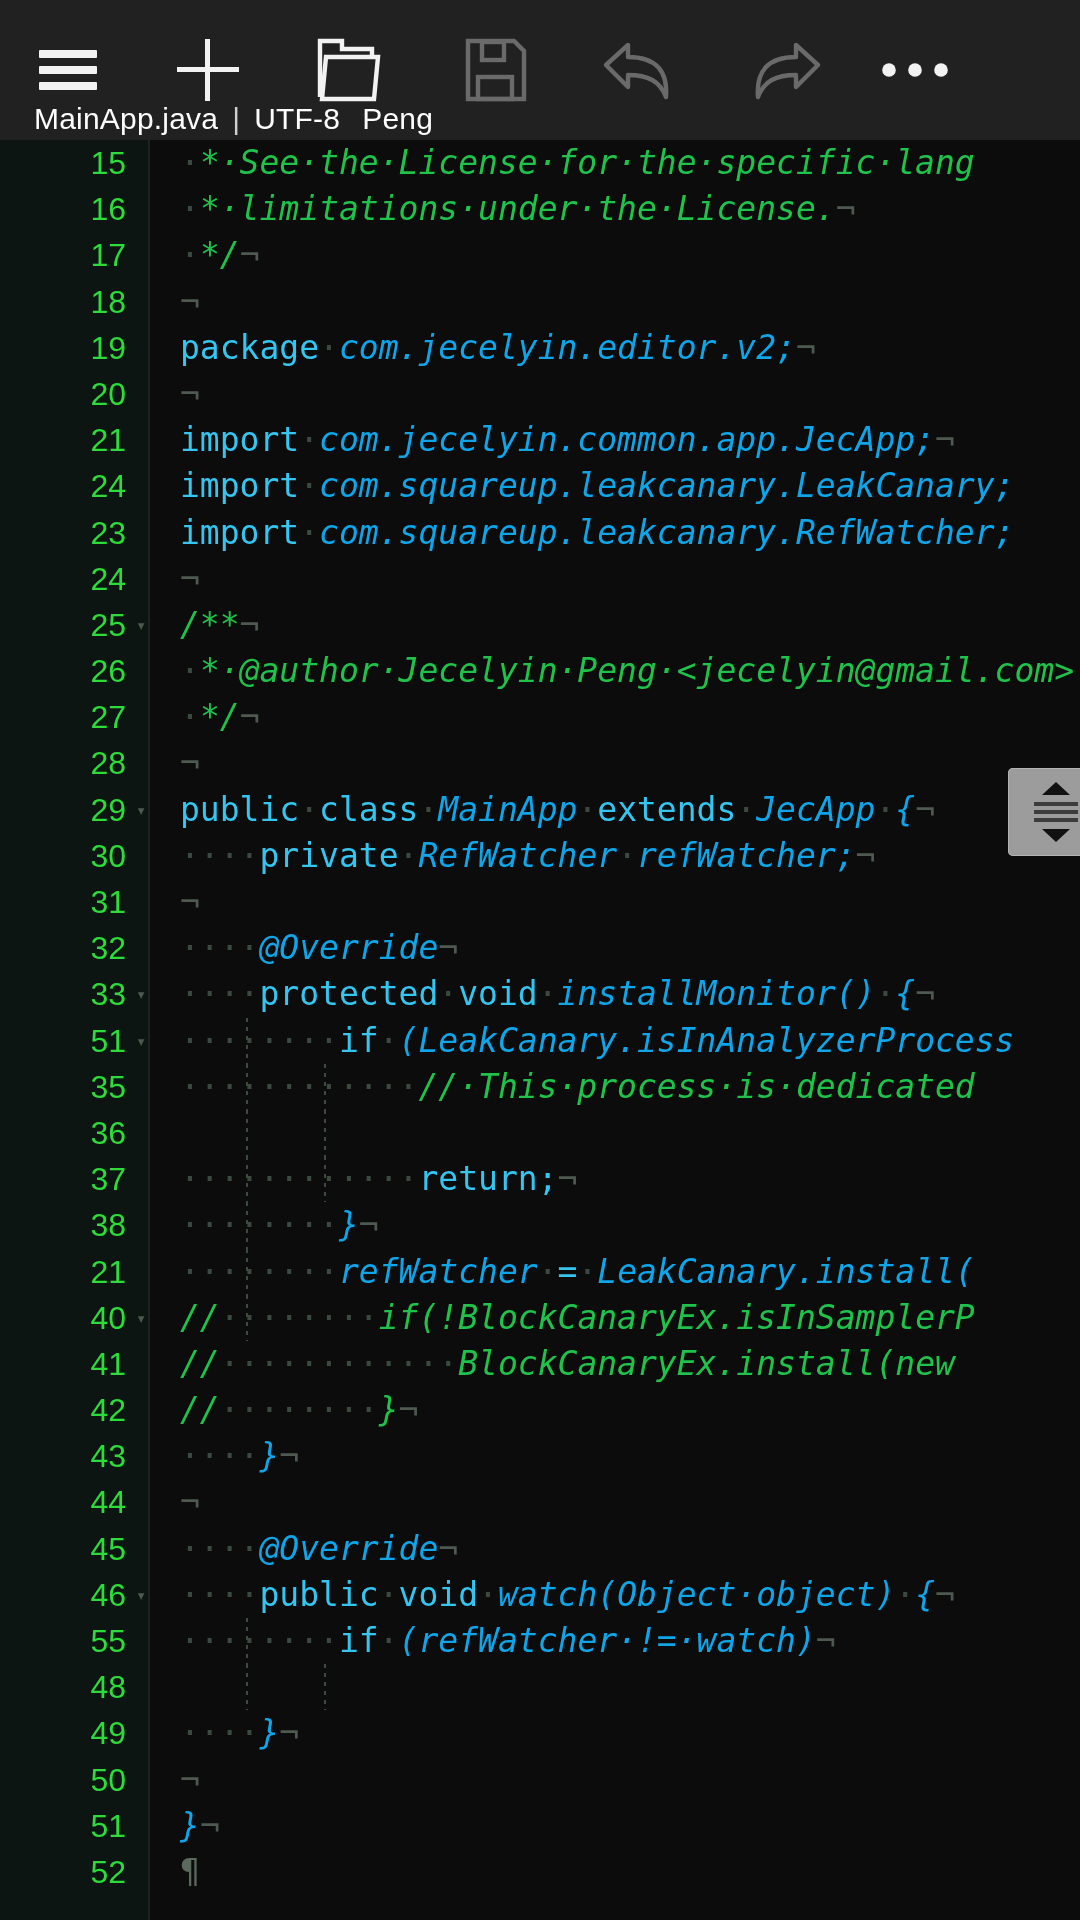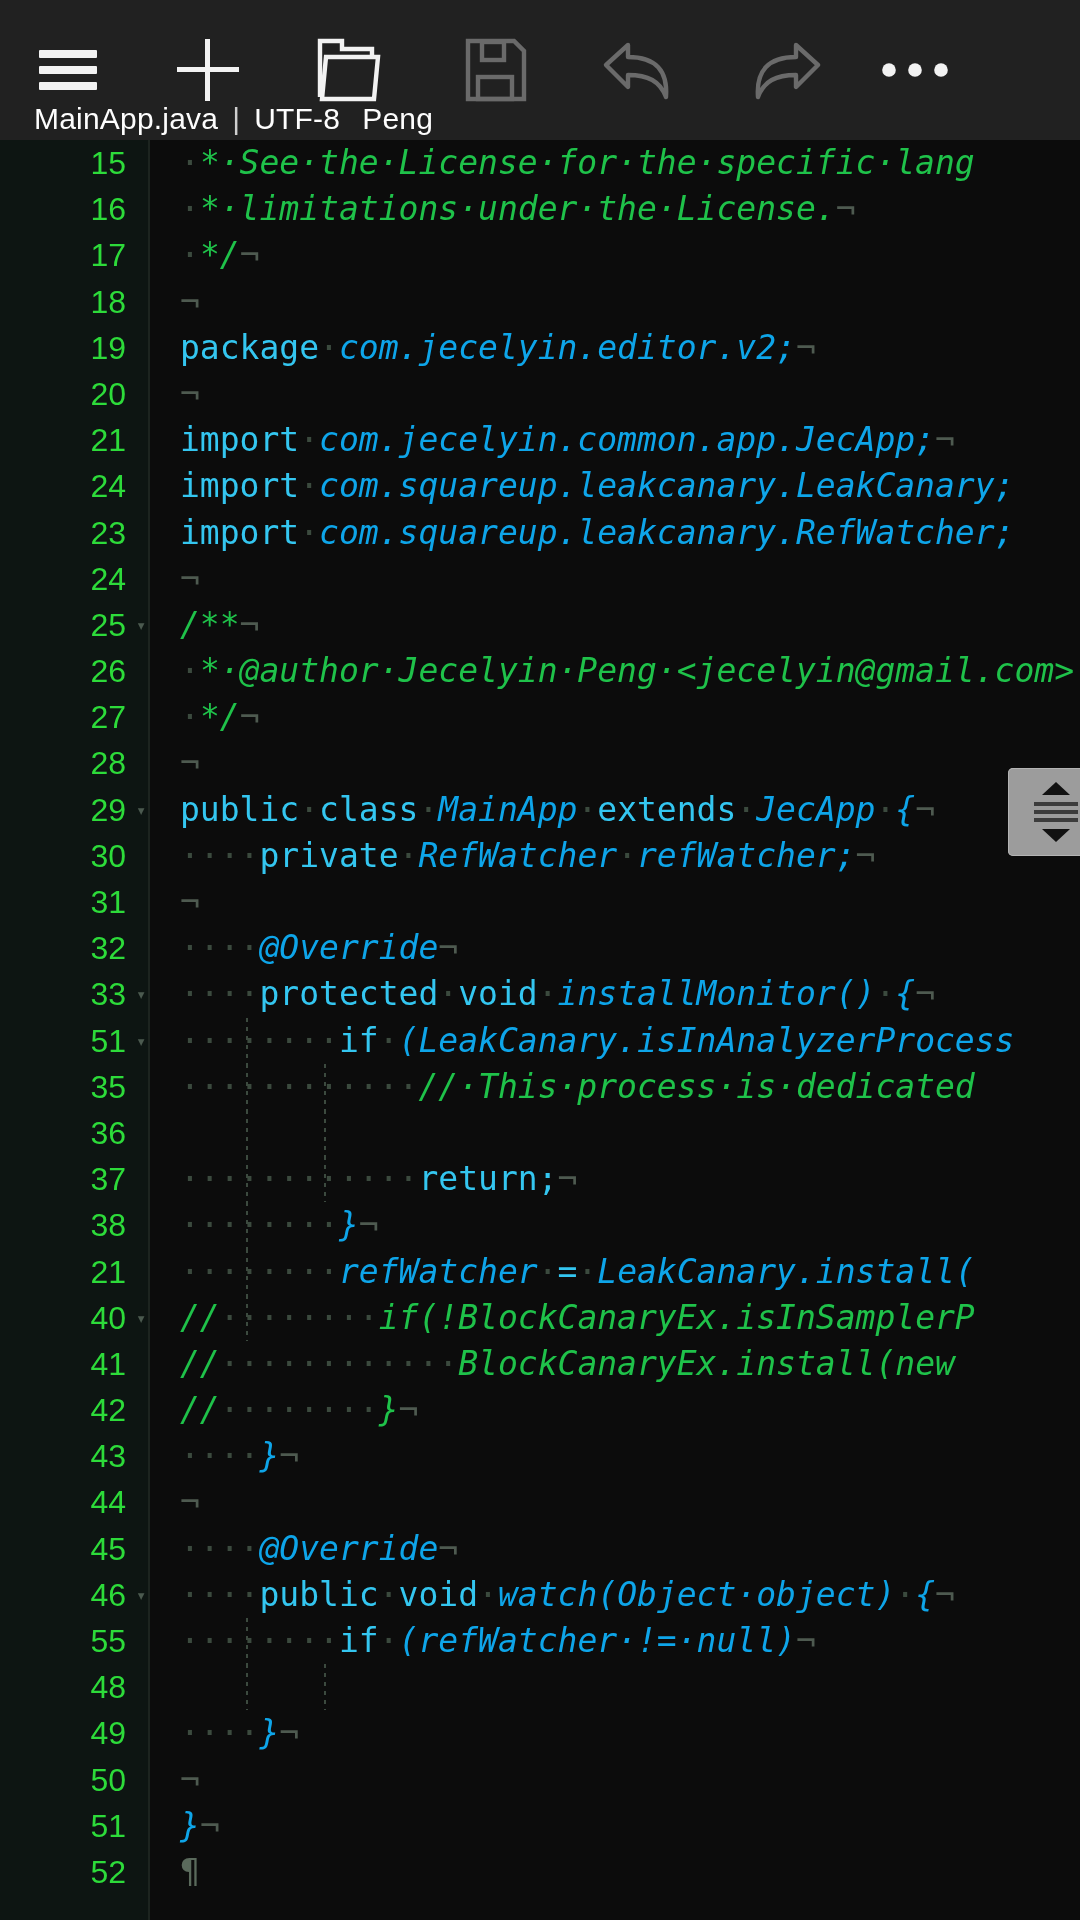--- a/index.html
+++ b/index.html
@@ -230,21 +230,21 @@
         <div class="line"><span class="ln">37</span><span class="fold"></span><span class="code"><span class="dot">············</span><span class="kw">return;</span><span class="eol">¬</span></span><span class="guide" style="left: 238px;"></span><span class="guide" style="left: 316px;"></span></div>
         <div class="line"><span class="ln">38</span><span class="fold"></span><span class="code"><span class="dot">········</span><span class="id">}</span><span class="eol">¬</span></span><span class="guide" style="left: 238px;"></span></div>
         <div class="line"><span class="ln">21</span><span class="fold"></span><span class="code"><span class="dot">········</span><span class="id">refWatcher</span><span class="dot">·</span><span class="op">=</span><span class="dot">·</span><span class="id">LeakCanary.install(</span></span><span class="guide" style="left: 238px;"></span></div>
         <div class="line"><span class="ln">40</span><span class="fold">▾</span><span class="code"><span class="cmt">//</span><span class="dot">········</span><span class="cmt">if(!BlockCanaryEx.isInSamplerP</span></span><span class="guide" style="left: 238px;"></span></div>
         <div class="line"><span class="ln">41</span><span class="fold"></span><span class="code"><span class="cmt">//</span><span class="dot">············</span><span class="cmt">BlockCanaryEx.install(new</span></span></div>
         <div class="line"><span class="ln">42</span><span class="fold"></span><span class="code"><span class="cmt">//</span><span class="dot">········</span><span class="cmt">}</span><span class="eol">¬</span></span></div>
         <div class="line"><span class="ln">43</span><span class="fold"></span><span class="code"><span class="dot">····</span><span class="id">}</span><span class="eol">¬</span></span></div>
         <div class="line"><span class="ln">44</span><span class="fold"></span><span class="code"><span class="eol">¬</span></span></div>
         <div class="line"><span class="ln">45</span><span class="fold"></span><span class="code"><span class="dot">····</span><span class="id">@Override</span><span class="eol">¬</span></span></div>
         <div class="line"><span class="ln">46</span><span class="fold">▾</span><span class="code"><span class="dot">····</span><span class="kw">public</span><span class="dot">·</span><span class="kw">void</span><span class="dot">·</span><span class="id">watch(Object·object)</span><span class="dot">·</span><span class="id">{</span><span class="eol">¬</span></span></div>
-        <div class="line"><span class="ln">55</span><span class="fold"></span><span class="code"><span class="dot">········</span><span class="kw">if</span><span class="dot">·</span><span class="id">(refWatcher·!=·null)</span><span class="eol">¬</span></span><span class="guide" style="left: 238px;"></span></div>
+        <div class="line"><span class="ln">55</span><span class="fold"></span><span class="code"><span class="dot">········</span><span class="kw">if</span><span class="dot">·</span><span class="id">(refWatcher·!=·watch)</span><span class="eol">¬</span></span><span class="guide" style="left: 238px;"></span></div>
         <div class="line"><span class="ln">48</span><span class="fold"></span><span class="guide" style="left: 238px;"></span><span class="guide" style="left: 316px;"></span></div>
         <div class="line"><span class="ln">49</span><span class="fold"></span><span class="code"><span class="dot">····</span><span class="id">}</span><span class="eol">¬</span></span></div>
         <div class="line"><span class="ln">50</span><span class="fold"></span><span class="code"><span class="eol">¬</span></span></div>
         <div class="line"><span class="ln">51</span><span class="fold"></span><span class="code"><span class="id">}</span><span class="eol">¬</span></span></div>
         <div class="line"><span class="ln">52</span><span class="fold"></span><span class="code"><span class="pil">¶</span></span></div>
       </div>
 
     <div class="scroll-thumb">
       <span class="tri-up"></span>
       <span class="grip">

